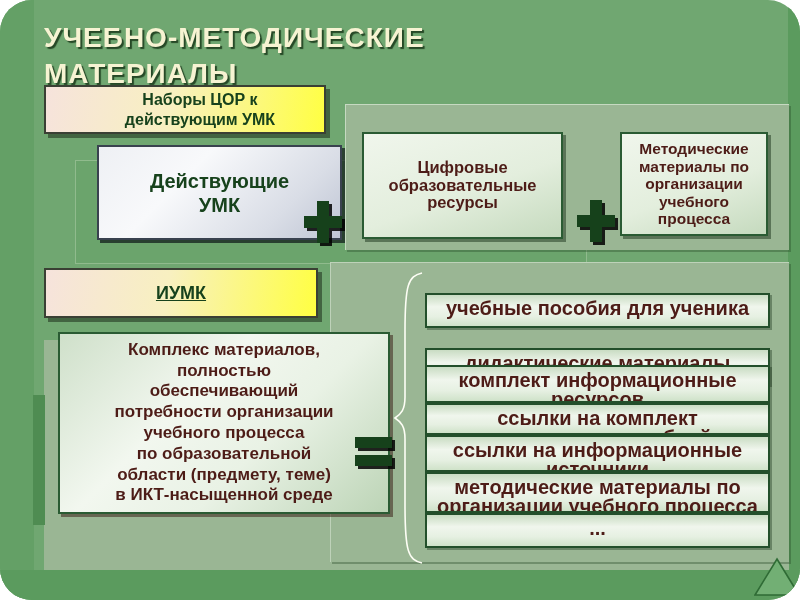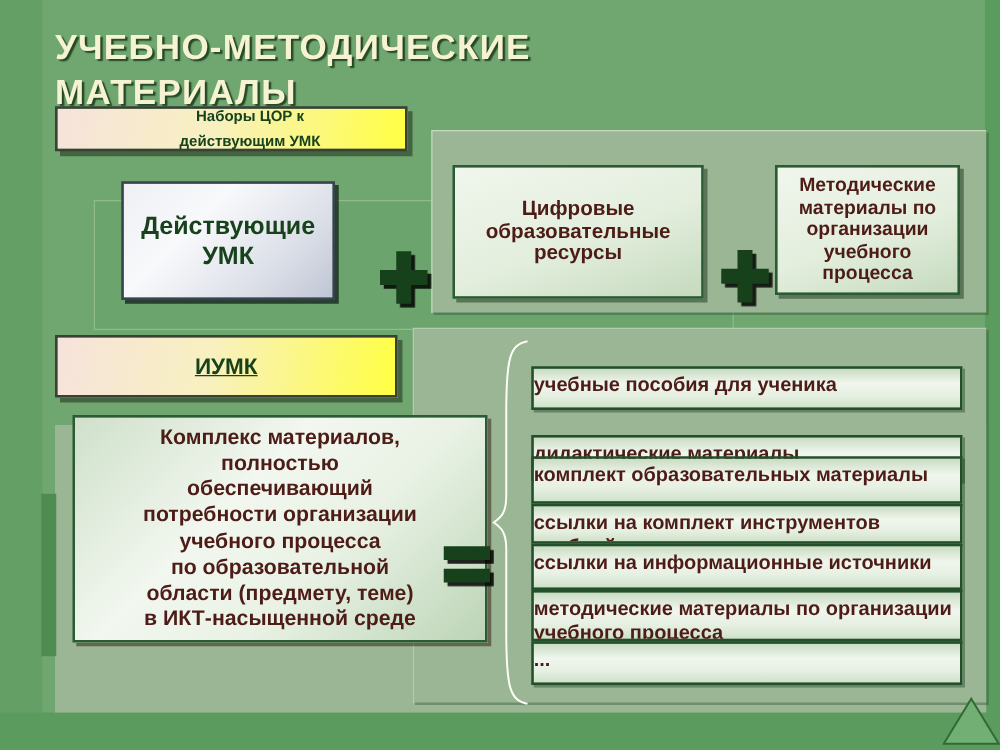--- a/index.html
+++ b/index.html
@@ -1,20 +1,21 @@
 <!DOCTYPE html>
 <html><head>
 <meta charset="utf-8">
 <style>
   html,body{margin:0;padding:0;}
   .slide{
     position:relative;width:800px;height:600px;overflow:hidden;
     background:#70A771;
     font-family:"Liberation Sans","DejaVu Sans",sans-serif;
     font-weight:bold;
+    border-radius:32px;
   }
   .abs{position:absolute;}
   
   .strip-left{left:0;top:0;width:34px;height:600px;background:#64A066;}
   .strip-right{left:788px;top:0;width:12px;height:600px;background:#5B9B5E;}
   .strip-bottom{left:0;top:570px;width:800px;height:30px;background:#5B9B5E;}
   
   .panel{background:#9AB694;}
   .panel-a{left:75px;top:160px;width:510px;height:102px;background:#6BA46C;border:1px solid rgba(205,225,195,.38);}
   .panel-b{left:345px;top:104px;width:444px;height:146px;box-shadow:inset 1px 1px 0 rgba(235,245,230,.55),2px 2px 0 rgba(35,70,35,.35);}
@@ -31,24 +32,24 @@
   
   .box{
     display:flex;align-items:center;justify-content:center;
     text-align:center;white-space:pre-line;z-index:5;box-sizing:border-box;
   }
   .yellow{
     background:linear-gradient(100deg,#F6E3DC 0%,#F8F0C0 45%,#FFFF42 100%);
     border:2px solid #3A4034;box-shadow:4px 4px 0 rgba(30,45,25,.55);
     color:#17421C;
   }
-  .nabory{left:44px;top:85px;width:282px;height:36px;font-size:12px;line-height:20px;padding-left:30px;}
+  .nabory{left:44px;top:85px;width:282px;height:49px;font-size:16px;line-height:20px;padding-left:30px;}
   .iumk{left:44px;top:268px;width:274px;height:50px;font-size:18px;text-decoration:underline;}
   .gray{
-    left:97px;top:145px;width:171px;height:95px;
+    left:97px;top:145px;width:245px;height:95px;
     background:linear-gradient(135deg,#EEF0F4 0%,#F8F9FB 35%,#D9DDE6 75%,#BFC5D4 100%);
     border:2px solid #39424F;box-shadow:3px 3px 0 rgba(5,10,15,.65);
     color:#17421C;font-size:20px;line-height:24px;
   }
   .greenbox{
     background:linear-gradient(160deg,#F0F6EC 0%,#E3EEDD 55%,#C5DABE 100%);
     border:2px solid #2A5B33;color:#4D1C17;
     box-shadow:3px 3px 0 rgba(25,50,25,.5);
   }
   .cor{left:362px;top:132px;width:201px;height:107px;font-size:16.5px;line-height:17.7px;}
@@ -67,21 +68,21 @@
   .plus1{left:304px;top:201px;}
   .plus2{left:577px;top:200px;}
   .equals{left:355px;top:437px;width:37px;height:29px;filter:drop-shadow(3px 3px 0 rgba(0,0,0,.85));z-index:6;}
   .equals .bar{position:absolute;left:0;width:37px;height:11px;background:#16411B;}
   .equals .b2{top:18px;}
   
   .list-item{
     left:425px;width:345px;z-index:6;box-sizing:border-box;overflow:hidden;
     background:linear-gradient(180deg,#C9DCC3 0%,#F0F6ED 38%,#E6F0E2 70%,#CFE2C9 100%);
     border:2px solid #234F2B;box-shadow:2px 2px 0 rgba(30,55,30,.4);
-    color:#4D1C17;font-size:16px;line-height:19px;text-align:left;padding-top:4px;
+    color:#4D1C17;font-size:20px;line-height:19px;text-align:center;padding-top:4px;
   }
   .brace{left:392px;top:271px;z-index:5;}
   .triangle{left:754px;top:557px;z-index:7;}
 </style>
 </head>
 <body>
 
 <div class="slide">
 
   <div class="abs strip-left"></div>
@@ -154,21 +155,21 @@
     <path d="M30,2 C16,5 13,14 13,60 L13,126 C13,139 9,143 3,147 C9,151 13,155 13,168 L13,234 C13,280 16,289 30,292" fill="none" stroke="#FDFEF5" stroke-width="1.6"></path>
   </svg>
 
   <div class="abs list-item" style="top:293px;height:35px;">
     <span>учебные пособия для ученика</span>
   </div>
   <div class="abs list-item" style="top:328px;height:37px;margin-top:20px;">
     <span>дидактические материалы</span>
   </div>
   <div class="abs list-item" style="top:365px;height:38px;">
-    <span>комплект образовательных материалы</span>
+    <span>комплект информационные ресурсов</span>
   </div>
   <div class="abs list-item" style="top:403px;height:32px;">
     <span>ссылки на комплект инструментов учебной деятельности</span>
   </div>
   <div class="abs list-item" style="top:435px;height:37px;">
     <span>ссылки на информационные источники</span>
   </div>
   <div class="abs list-item" style="top:472px;height:41px;">
     <span>методические материалы по организации учебного процесса</span>
   </div>

